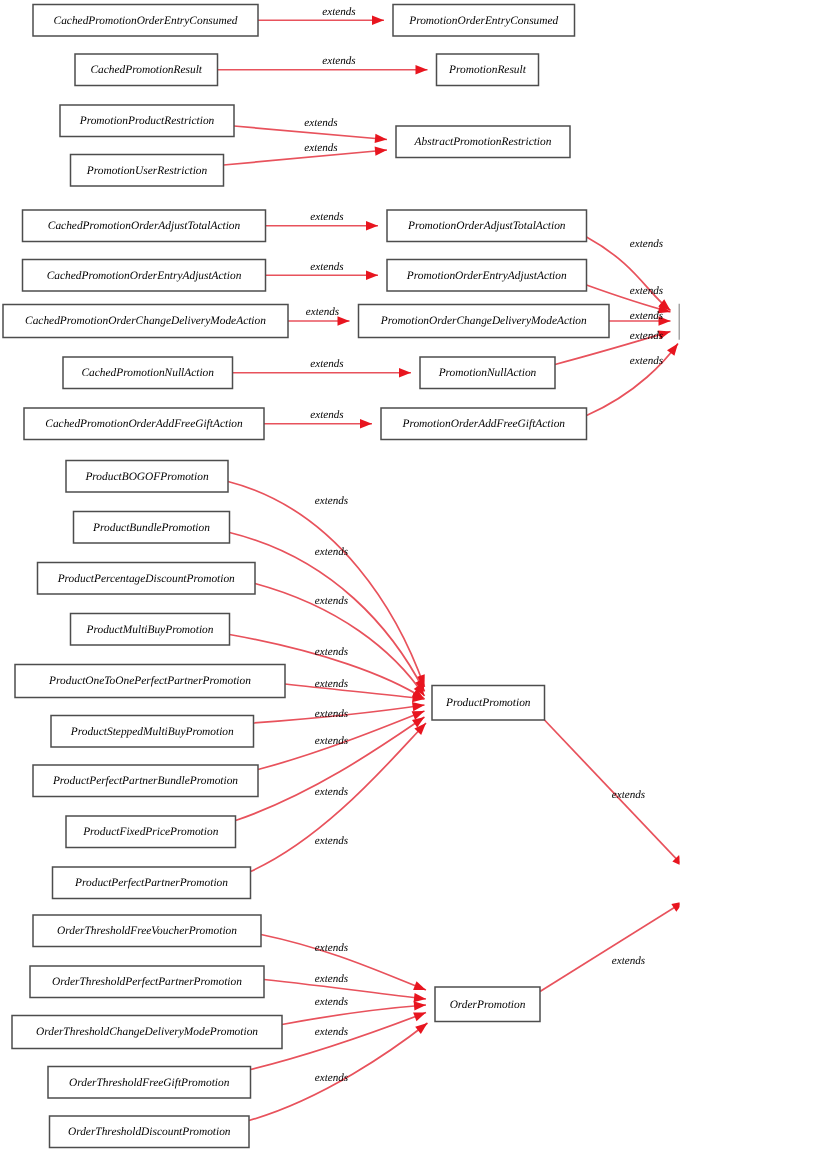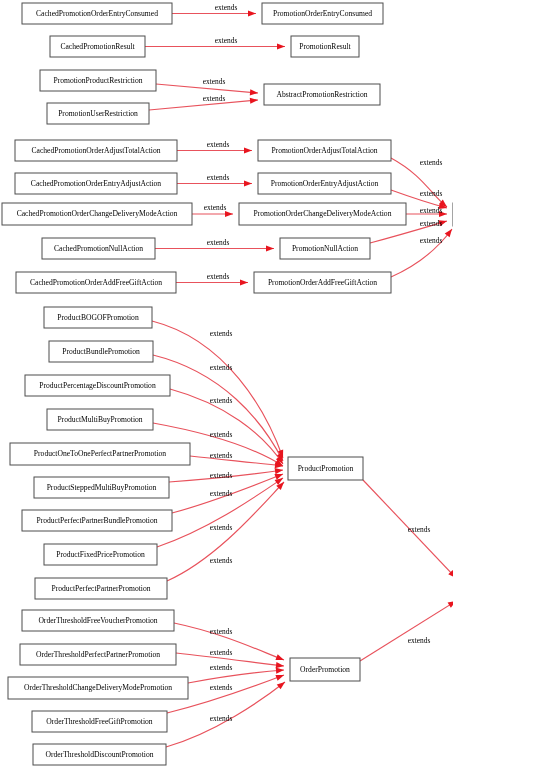--- a/index.html
+++ b/index.html
@@ -8,20 +8,21 @@
     padding: 0;
     background: #ffffff;
   }
   #diagram-root {
     position: relative;
     width: 453px;
     height: 769px;
     background: #ffffff;
     overflow: hidden;
     font-family: "Liberation Serif", "DejaVu Serif", serif;
+    font-style: italic;
   }
   svg#diagram-svg {
     position: absolute;
     left: 0; top: 0;
     width: 554px;
     height: 769px;
     display: block;
   }
   .node-box {
     fill: #ffffff;

